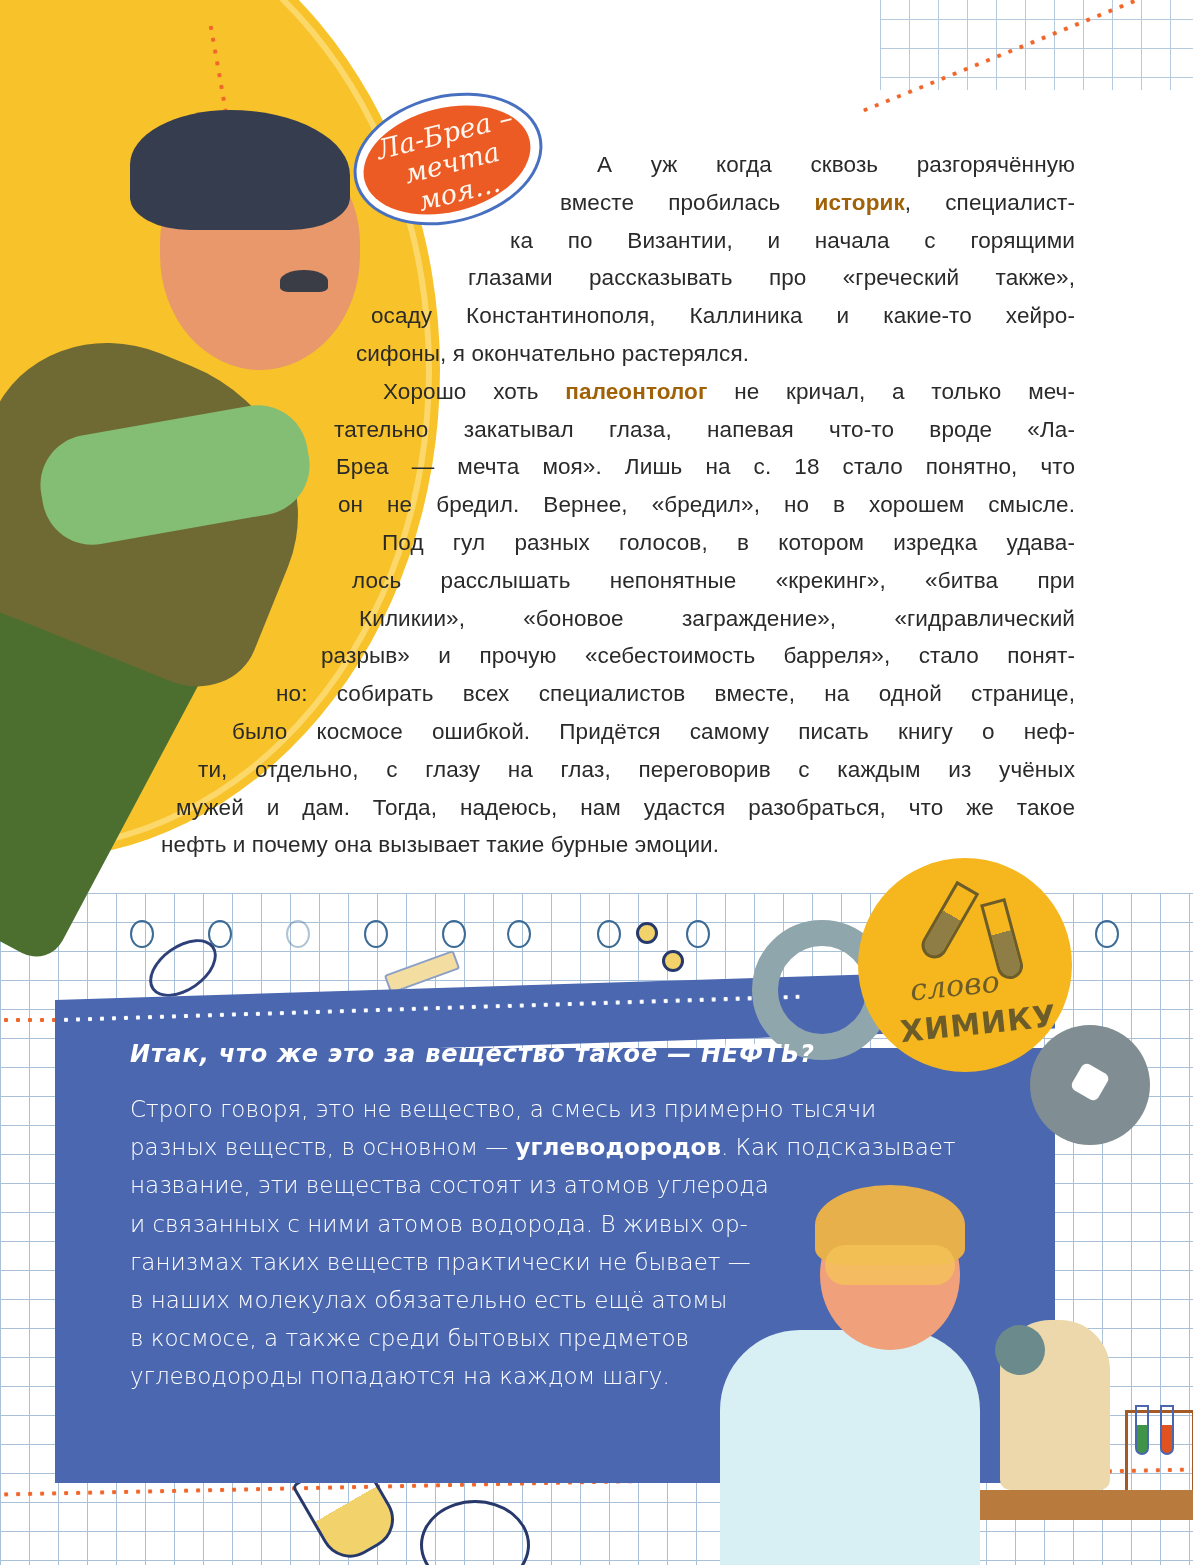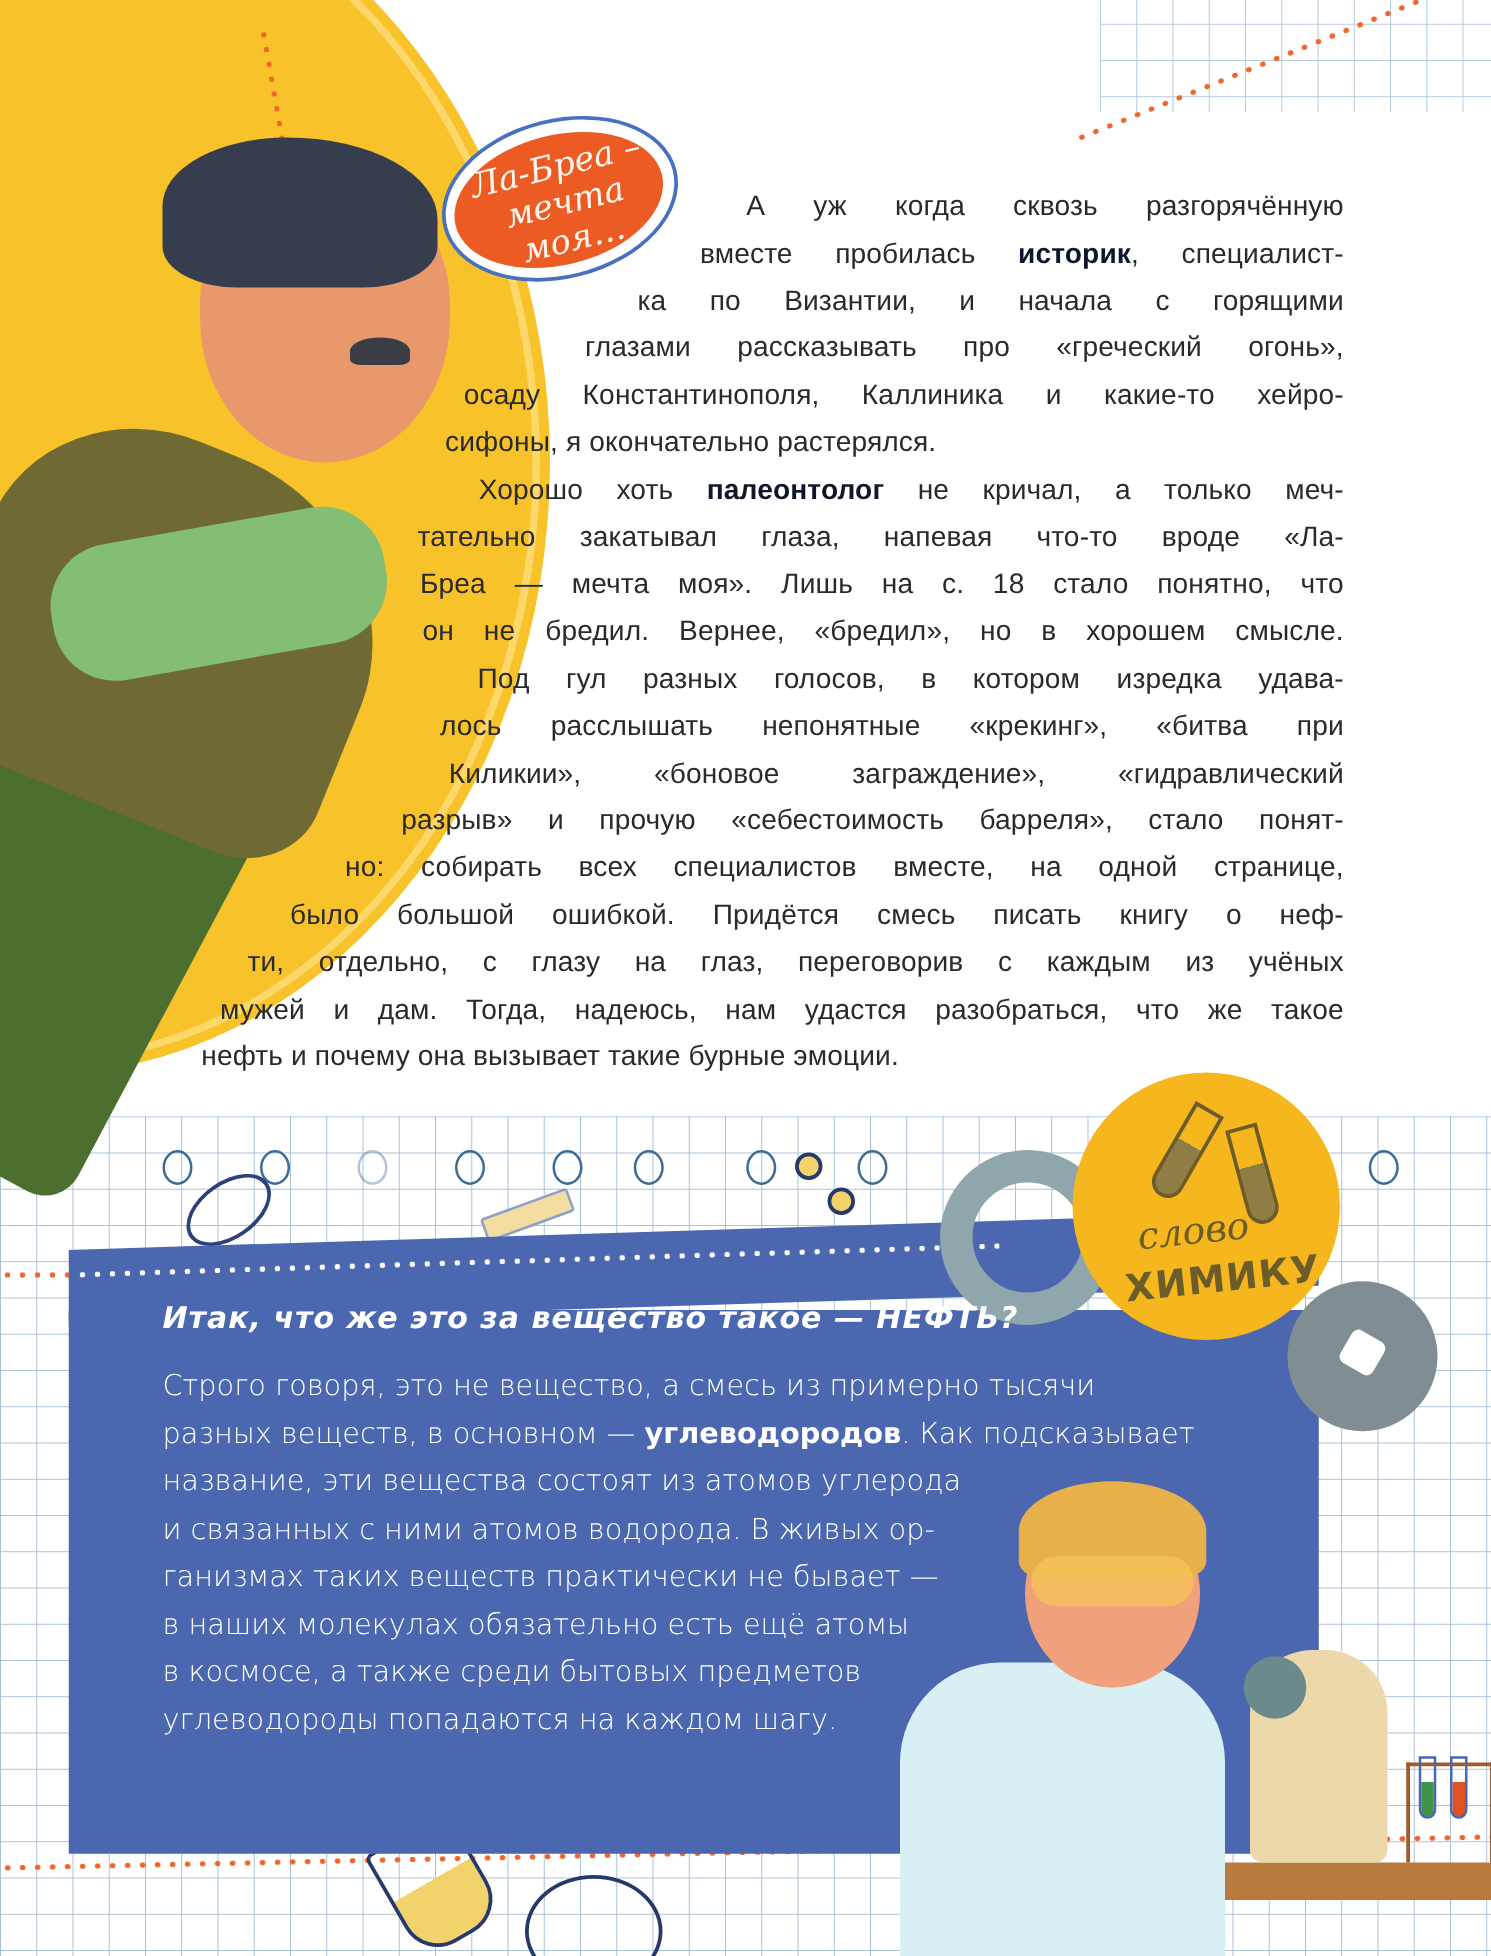--- a/index.html
+++ b/index.html
@@ -22,21 +22,21 @@
   .hole { width:24px; height:28px; border-radius:50%; border:2px solid #3c6b95; box-sizing:border-box; background:transparent; }
 
   
   .dots-h { height:4px; background-image:radial-gradient(circle, #f0662a 2px, transparent 2.5px); background-size:12px 4px; }
   .dots-w { height:4px; background-image:radial-gradient(circle, #ffffff 2px, transparent 2.5px); background-size:12px 4px; }
 
   
   #main-text { left:100px; top:146px; width:975px; font-size:22.5px; line-height:37.8px; color:#2a2a2a; letter-spacing:0.1px; }
   #main-text .line { text-align:justify; text-align-last:justify; white-space:nowrap; display:block; }
   #main-text .line.last { text-align-last:left; }
-  .hl { color:#0f172a; font-weight:bold; }
+  .hl { color:#a16207; font-weight:bold; }
 
   
   #bubble-outline { left:352px; top:95px; width:192px; height:128px; border:3px solid #4770c0; border-radius:50%; box-sizing:border-box; background:#fff; transform:rotate(-14deg); }
   #bubble-fill { left:362px; top:108px; width:170px; height:104px; border-radius:50%; background:#ec5b23; transform:rotate(-14deg); }
   #bubble-text { left:372px; top:118px; width:160px; color:#fff7ef; font-family:"DejaVu Serif", serif; font-style:italic; font-size:27px; line-height:30px; transform:rotate(-14deg); text-align:center; }
 
   
   #panel { left:55px; top:1010px; width:700px; height:520px; background:#4a67b0; transform:skewY(-2deg); transform-origin:left top; }
   #panel-right { left:55px; top:1048px; width:1000px; height:435px; background:#4a67b0; }
   #panel-title { left:130px; top:1040px; color:#ffffff; font-size:24px; font-style:italic; font-weight:bold; letter-spacing:0.8px; font-family:"DejaVu Sans", sans-serif; }
@@ -152,29 +152,29 @@
 <div class="abs" id="bubble-fill"></div>
 <div class="abs" id="bubble-text">
   <div>Ла-Бреа –</div>
   <div>мечта моя…</div>
 </div>
 
 <div class="abs" id="main-text">
   <span class="line" style="margin-left:497px"><span>А уж когда сквозь разгорячённую</span></span>
   <span class="line" style="margin-left:460px"><span>вместе пробилась </span><span class="hl">историк</span><span>, специалист-</span></span>
   <span class="line" style="margin-left:410px"><span>ка по Византии, и начала с горящими</span></span>
-  <span class="line" style="margin-left:368px"><span>глазами рассказывать про «греческий огонь»,</span></span>
+  <span class="line" style="margin-left:368px"><span>глазами рассказывать про «греческий также»,</span></span>
   <span class="line" style="margin-left:271px"><span>осаду Константинополя, Каллиника и какие-то хейро-</span></span>
   <span class="line last" style="margin-left:256px"><span>сифоны, я окончательно растерялся.</span></span>
   <span class="line" style="margin-left:283px"><span>Хорошо хоть </span><span class="hl">палеонтолог</span><span> не кричал, а только меч-</span></span>
   <span class="line" style="margin-left:234px"><span>тательно закатывал глаза, напевая что-то вроде «Ла-</span></span>
   <span class="line" style="margin-left:236px"><span>Бреа — мечта моя». Лишь на с. 18 стало понятно, что</span></span>
   <span class="line" style="margin-left:238px"><span>он не бредил. Вернее, «бредил», но в хорошем смысле.</span></span>
   <span class="line" style="margin-left:282px"><span>Под гул разных голосов, в котором изредка удава-</span></span>
   <span class="line" style="margin-left:252px"><span>лось расслышать непонятные «крекинг», «битва при</span></span>
   <span class="line" style="margin-left:259px"><span>Киликии», «боновое заграждение», «гидравлический</span></span>
   <span class="line" style="margin-left:221px"><span>разрыв» и прочую «себестоимость барреля», стало понят-</span></span>
   <span class="line" style="margin-left:176px"><span>но: собирать всех специалистов вместе, на одной странице,</span></span>
-  <span class="line" style="margin-left:132px"><span>было большой ошибкой. Придётся смесь писать книгу о неф-</span></span>
+  <span class="line" style="margin-left:132px"><span>было космосе ошибкой. Придётся самому писать книгу о неф-</span></span>
   <span class="line" style="margin-left:98px"><span>ти, отдельно, с глазу на глаз, переговорив с каждым из учёных</span></span>
   <span class="line" style="margin-left:76px"><span>мужей и дам. Тогда, надеюсь, нам удастся разобраться, что же такое</span></span>
   <span class="line last" style="margin-left:61px"><span>нефть и почему она вызывает такие бурные эмоции.</span></span>
 </div>
 
 </body></html>

